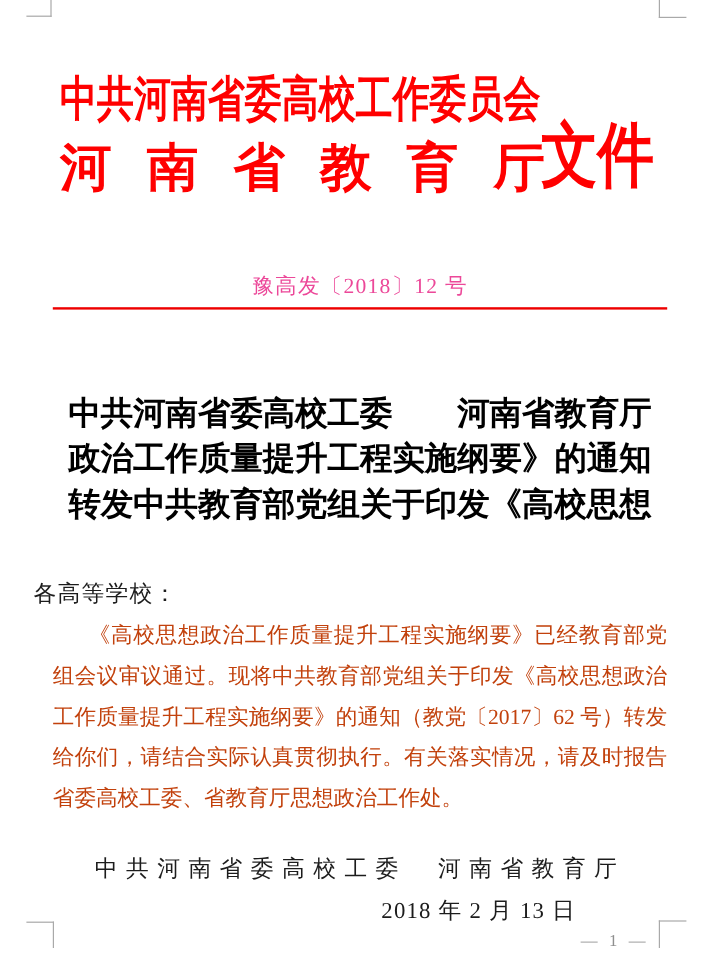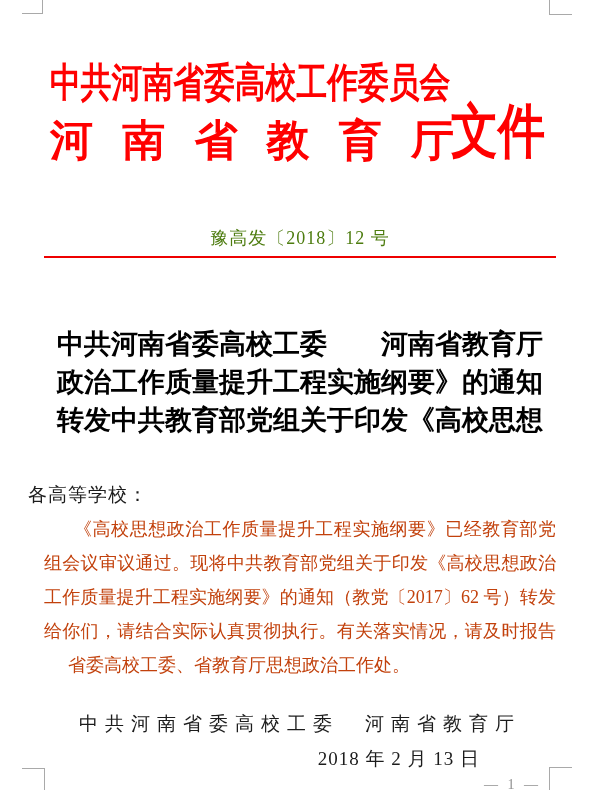--- a/index.html
+++ b/index.html
@@ -41,21 +41,21 @@
     text-align: justify; text-align-last: justify;
   }
   .doc-type {
     position: absolute; left: 451px; top: 102px;
     font-size: 47px; font-weight: bold; color: #ff0000;
     white-space: nowrap; line-height: 1;
     transform: scaleY(1.25); transform-origin: 0 0;
   }
   .doc-number {
     position: absolute; left: 0; top: 226px; width: 600px;
-    text-align: center; font-size: 18px; letter-spacing: 1px; color: #4d7c0f;
+    text-align: center; font-size: 18px; letter-spacing: 1px; color: #ec4899;
   }
   .red-rule {
     position: absolute; left: 44px; top: 256px; width: 512px; height: 2px;
     background: #ee0000;
   }
 
   
   .title-block {
     position: absolute; left: 0; top: 325px; width: 600px;
     text-align: center; color: #000000;
@@ -68,21 +68,21 @@
   .salutation {
     position: absolute; left: 28px; top: 482px;
     font-size: 19px; letter-spacing: 1px;
   }
   .paragraph {
     position: absolute; left: 44px; top: 512px; width: 512px;
     font-size: 18px; line-height: 34px; color: #c2410c;
   }
   .para-line { text-align: justify; text-align-last: justify; white-space: nowrap; }
   .para-line.indent { text-indent: 30px; }
-  .para-line.last { text-align-last: left; text-align: left; margin-left: 24px; }
+  .para-line.last { text-align-last: left; text-align: left; }
 
   
   .signer {
     position: absolute; left: 0; top: 711px; width: 600px;
     text-align: center; font-size: 19px; letter-spacing: 7px; white-space: nowrap;
   }
   .date {
     position: absolute; right: 120px; top: 746px;
     font-size: 19px; letter-spacing: 1px; margin-left: 10px;
   }

